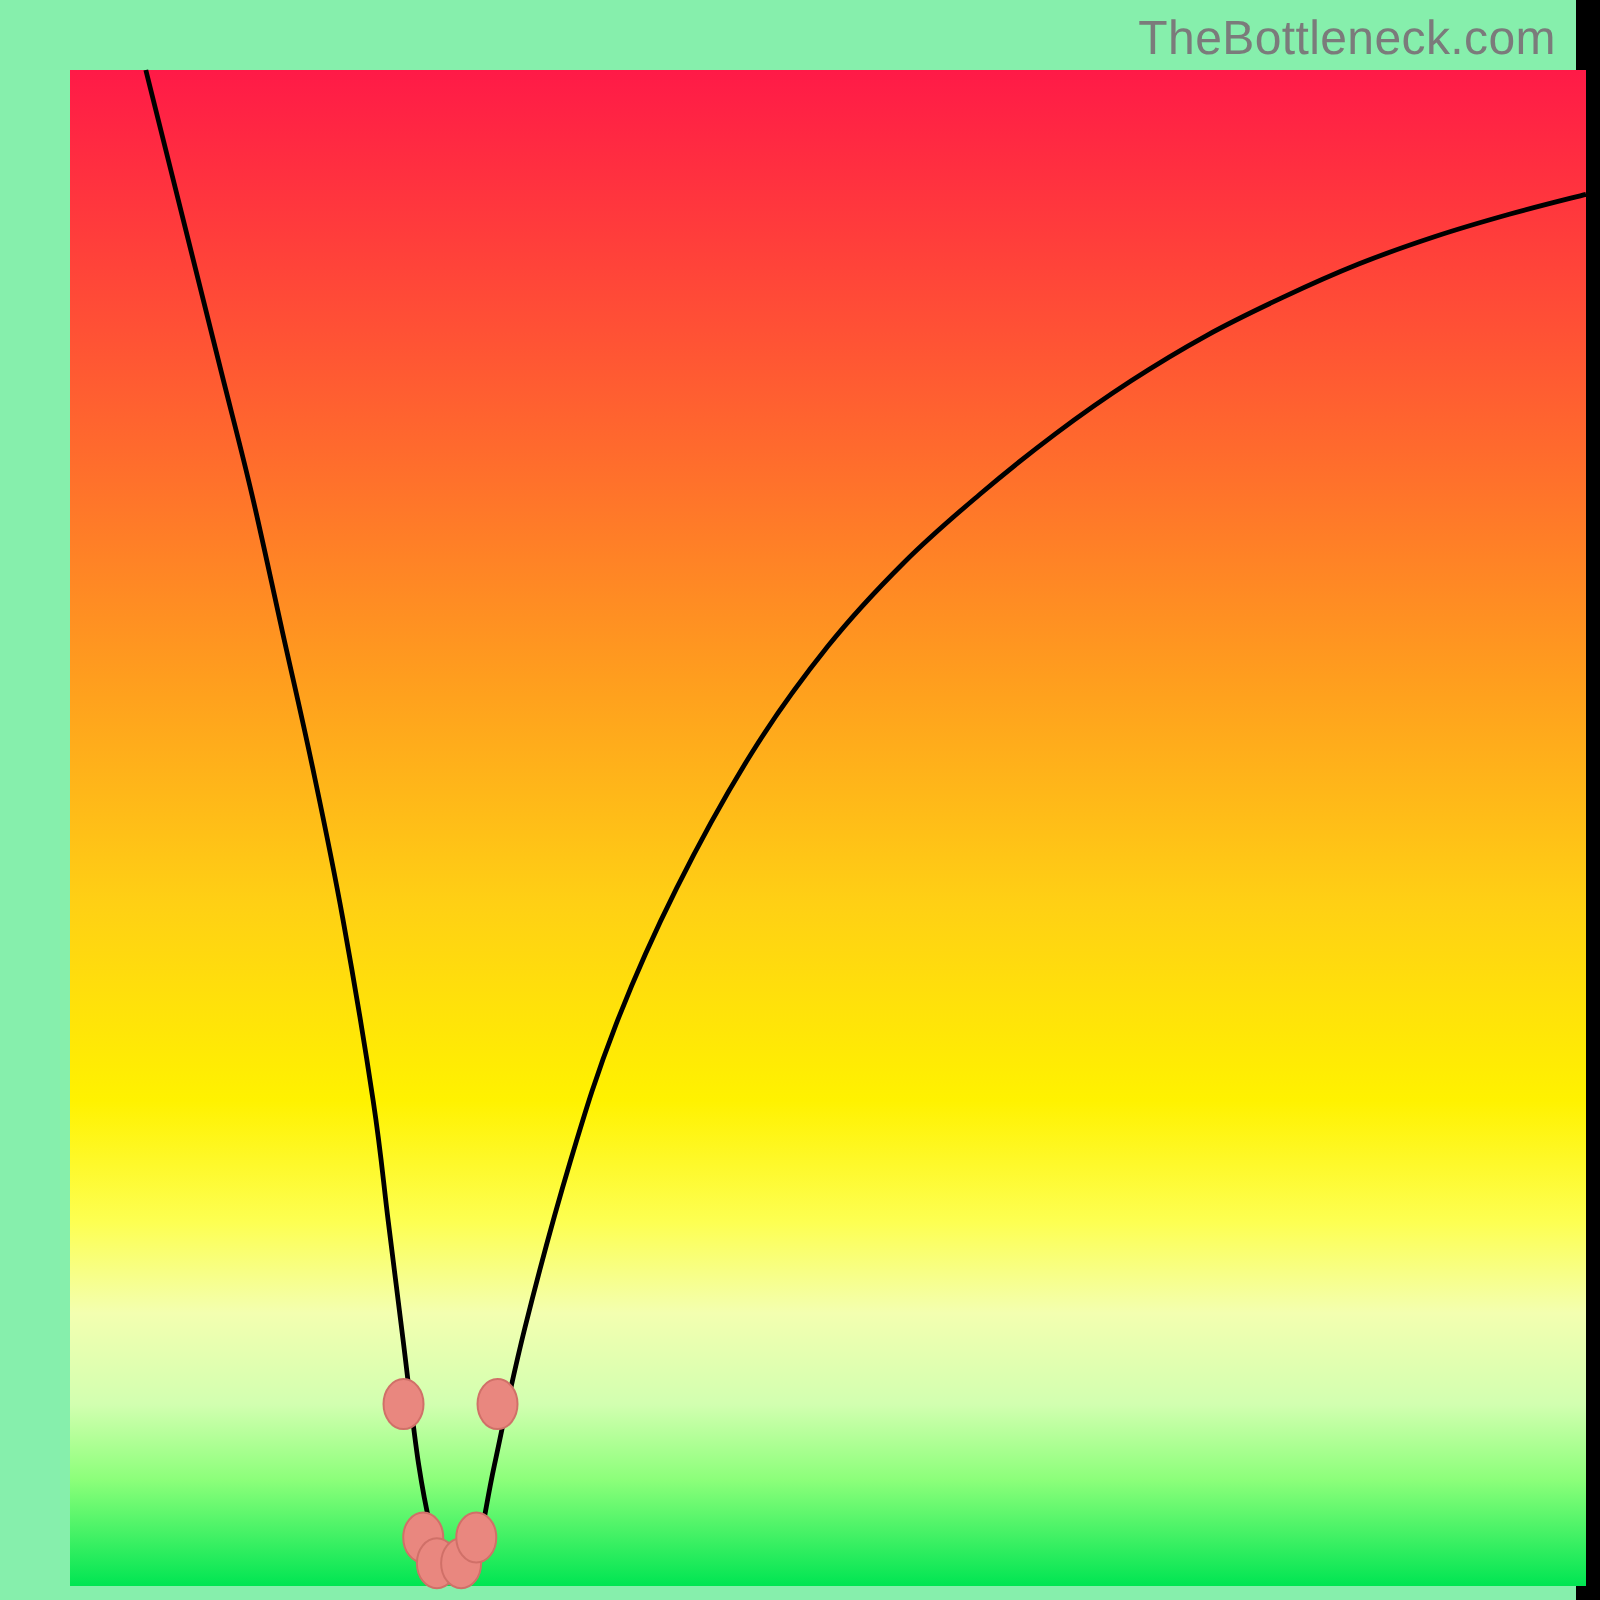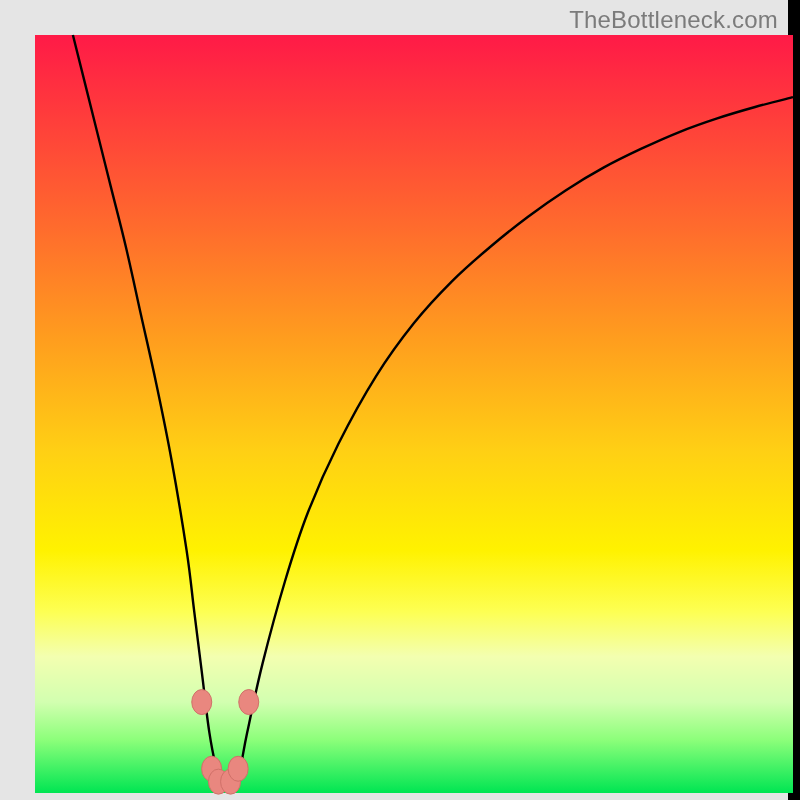--- a/index.html
+++ b/index.html
@@ -10,21 +10,21 @@
     background: #000;
     overflow: hidden;
     font-family: Arial, Helvetica, sans-serif;
   }
   .frame {
     position: absolute;
     left: 0;
     top: 0;
     width: 788px;
     height: 800px;
-    background: #e5e5e5;
+    background: #86efac;
   }
   .plot {
     position: absolute;
     left: 35px;
     top: 35px;
     width: 758px;
     height: 758px;
     background: linear-gradient(to bottom,
       #ff1a47 0%,
       #ff3a3c 10%,

